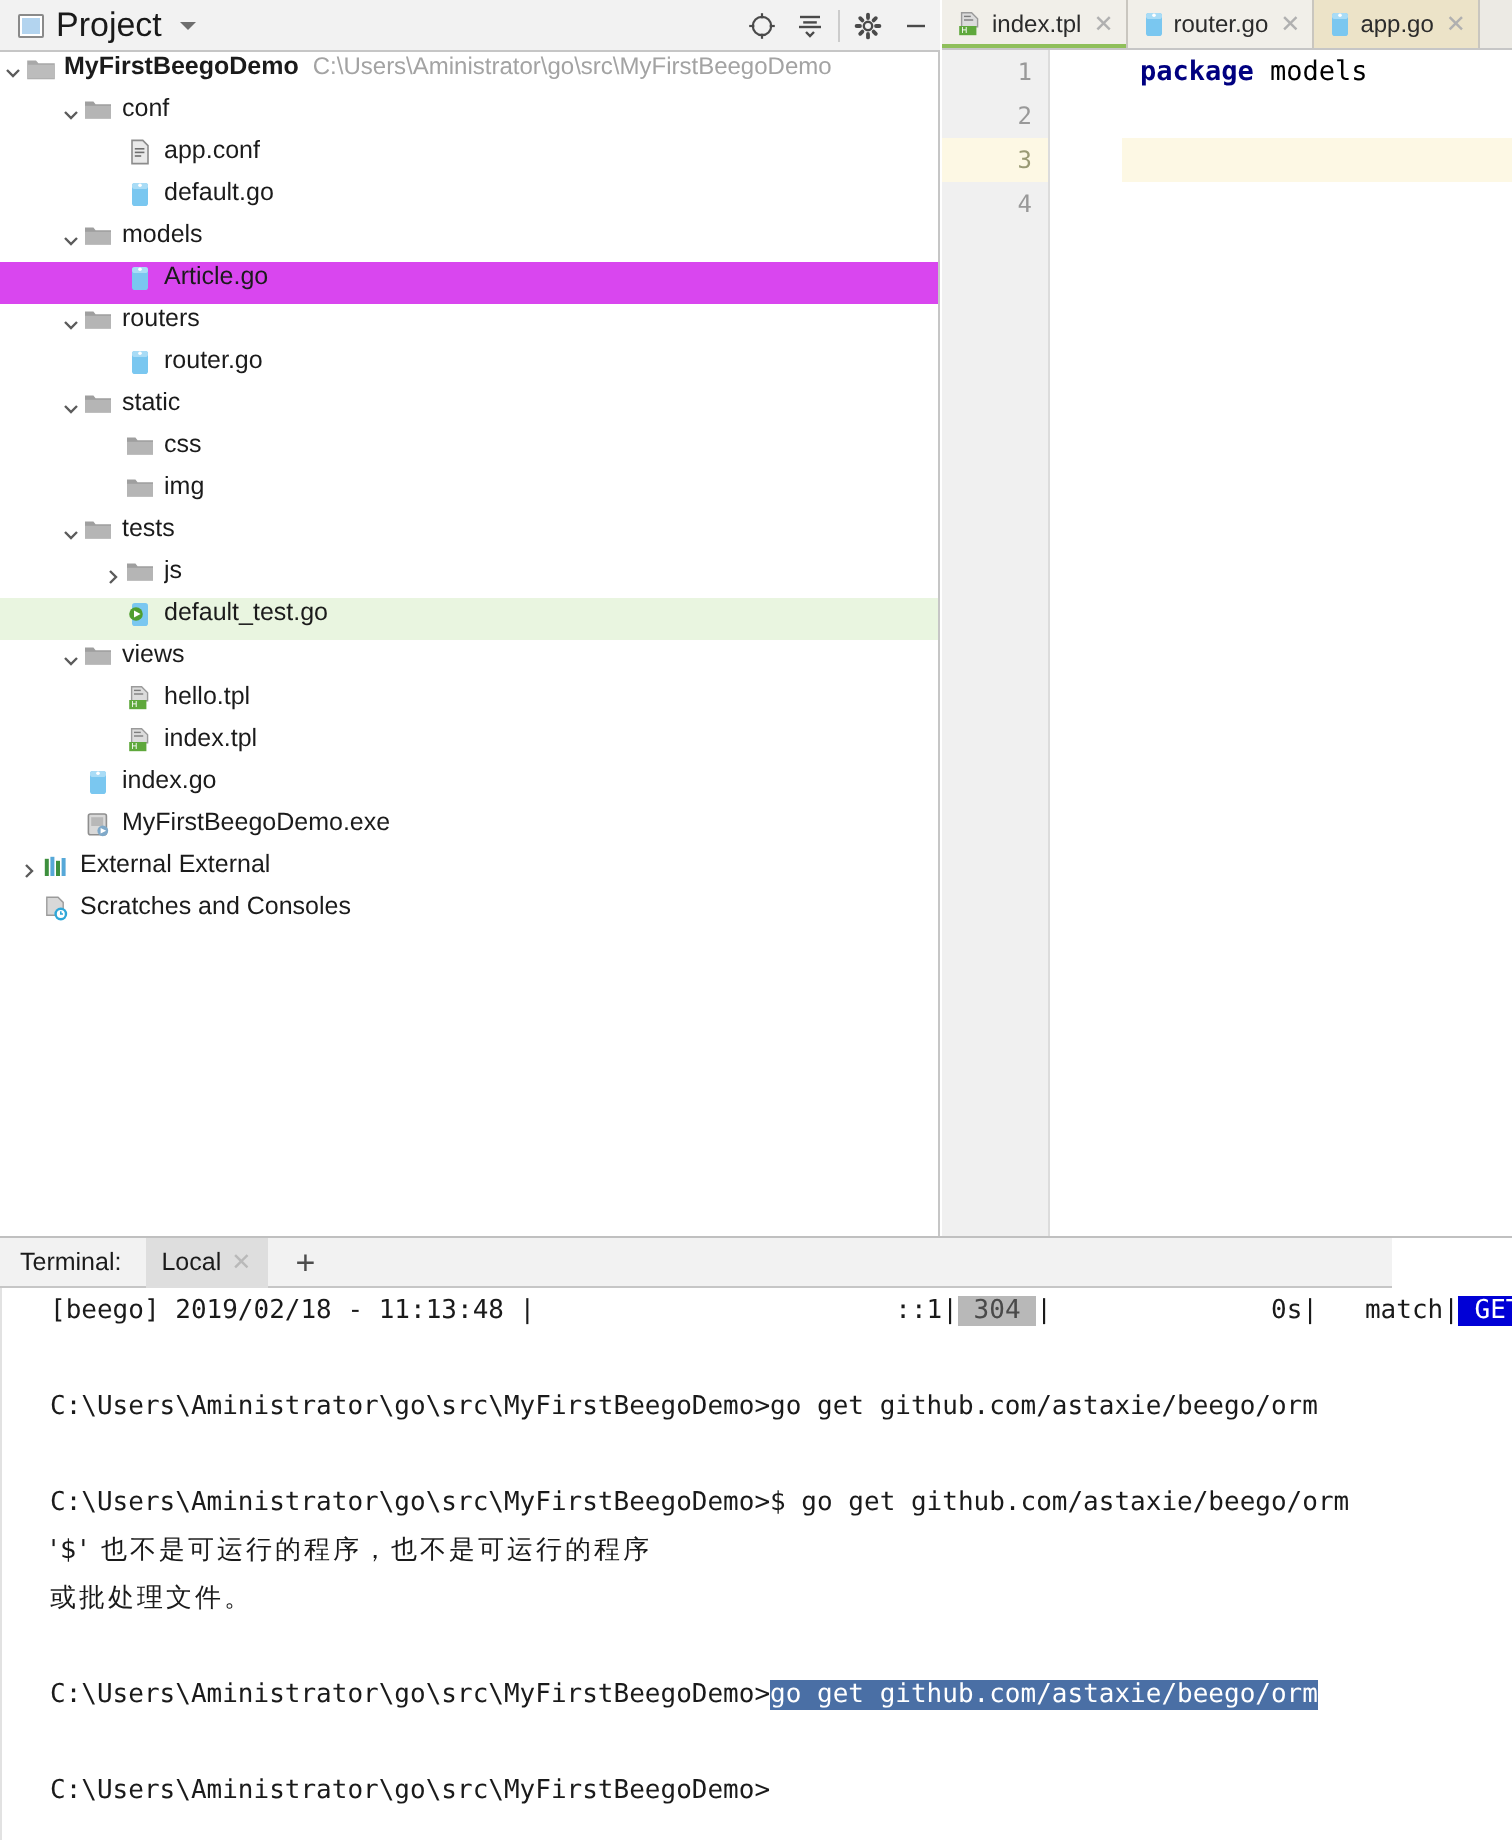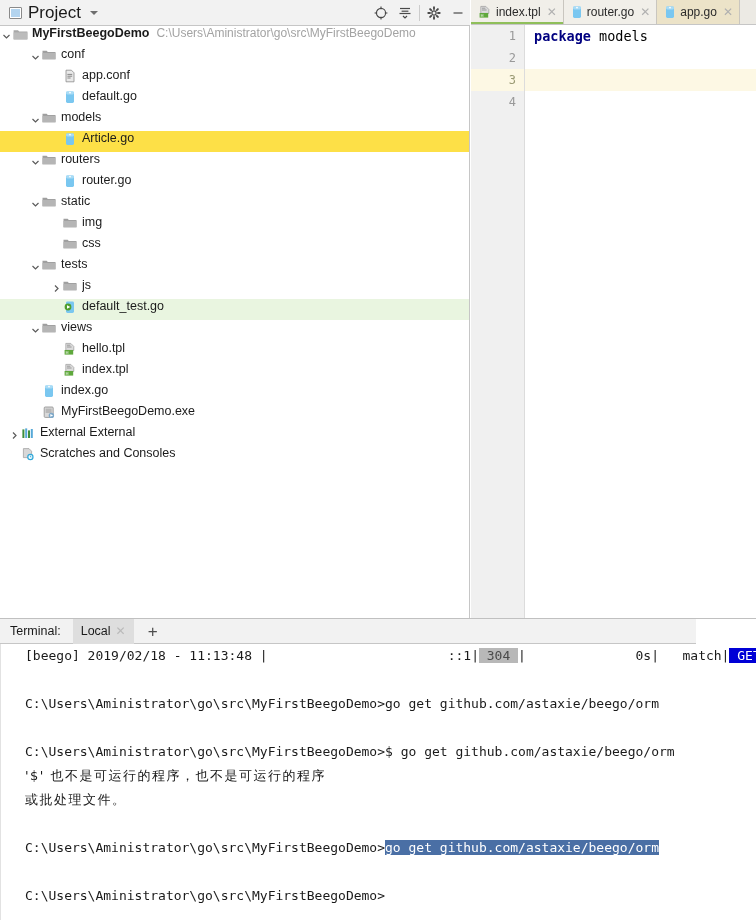--- a/index.html
+++ b/index.html
@@ -43,21 +43,21 @@
   
   .tree{
     position:absolute;left:0;top:26px;width:470px;height:592px;
     background:#ffffff;overflow:hidden;border-right:1px solid #c6c6c6;
     box-sizing:border-box;
   }
   .row{
     height:21px;display:flex;white-space:nowrap;
     font-size:12.5px;color:#1b1b1b;box-sizing:border-box;
   }
-  .row.sel-gray{background:#fde047;}
+  .row.sel-gray{background:#d946ef;}
   .row.sel-green{background:#e9f5e0;}
   .arrow{
     width:12px;height:21px;display:flex;align-items:center;justify-content:center;
     flex:0 0 12px;
   }
   .arrow.empty{visibility:hidden;}
   .node-icon{
     width:16px;height:16px;display:flex;align-items:center;justify-content:center;
     flex:0 0 16px;margin-right:4px;
   }
@@ -85,21 +85,21 @@
   }
   .tab-close{color:#b0b0b0;font-size:12px;margin-left:2px;line-height:1;}
   .ed-body{display:flex;height:593px;background:#ffffff;}
   .gutter{
     width:54px;background:#f0f0f0;border-right:1px solid #dcdcdc;
     box-sizing:border-box;flex:0 0 54px;
     font-family:"DejaVu Sans Mono", monospace;font-size:12px;color:#999999;
   }
   .gl{height:22px;line-height:22px;text-align:right;padding-right:8px;box-sizing:border-box;}
   .gl.cur{background:#fdf8e4;color:#9a9a74;}
-  .code{flex:1;position:relative;background:#ffffff;}
+  .code{flex:1;position:relative;background:#ffffff;padding-left:36px;}
   .cl{height:22px;line-height:22px;padding-left:9px;
       font-family:"DejaVu Sans Mono", monospace;font-size:13.5px;color:#000;white-space:pre;}
   .cl.cur{background:#fdf8e4;}
   .kw{color:#000080;font-weight:bold;}
 
   
   .hsplit{
     position:absolute;left:0;top:618px;width:756px;height:1px;background:#c0c0c0;
   }
 
@@ -315,32 +315,32 @@
         </div>
         <div class="row">
           <span style="display: inline-block; flex: 0 0 auto; width: 50px; height: 21px;"></span>
           <span class="arrow empty"></span>
           <span class="node-icon">
             <svg width="14" height="12" viewBox="0 0 14 12" class="ic">
               <path d="M0.5 1.8 h4.2 l1.1 1.3 h7.7 v7.2 h-13 z" fill="#9f9f9f"></path>
               <path d="M0.5 3.9 h13 v6.4 h-13 z" fill="#b5b5b5"></path>
             </svg>
           </span>
+          <span class="label">css</span>
+        </div>
+        <div class="row">
+          <span style="display: inline-block; flex: 0 0 auto; width: 50px; height: 21px;"></span>
+          <span class="arrow empty"></span>
+          <span class="node-icon">
+            <svg width="14" height="12" viewBox="0 0 14 12" class="ic">
+              <path d="M0.5 1.8 h4.2 l1.1 1.3 h7.7 v7.2 h-13 z" fill="#9f9f9f"></path>
+              <path d="M0.5 3.9 h13 v6.4 h-13 z" fill="#b5b5b5"></path>
+            </svg>
+          </span>
           <span class="label">img</span>
-        </div>
-        <div class="row">
-          <span style="display: inline-block; flex: 0 0 auto; width: 50px; height: 21px;"></span>
-          <span class="arrow empty"></span>
-          <span class="node-icon">
-            <svg width="14" height="12" viewBox="0 0 14 12" class="ic">
-              <path d="M0.5 1.8 h4.2 l1.1 1.3 h7.7 v7.2 h-13 z" fill="#9f9f9f"></path>
-              <path d="M0.5 3.9 h13 v6.4 h-13 z" fill="#b5b5b5"></path>
-            </svg>
-          </span>
-          <span class="label">css</span>
         </div>
         <div class="row">
           <span style="display: inline-block; flex: 0 0 auto; width: 29px; height: 21px;"></span>
           <span class="arrow">
             <svg width="9" height="9" viewBox="0 0 9 9" class="ic">
               <path d="M1.5 3 L4.5 6 L7.5 3" fill="none" stroke="#5b5b5b" stroke-width="1.2"></path>
             </svg>
           </span>
           <span class="node-icon">
             <svg width="14" height="12" viewBox="0 0 14 12" class="ic">

